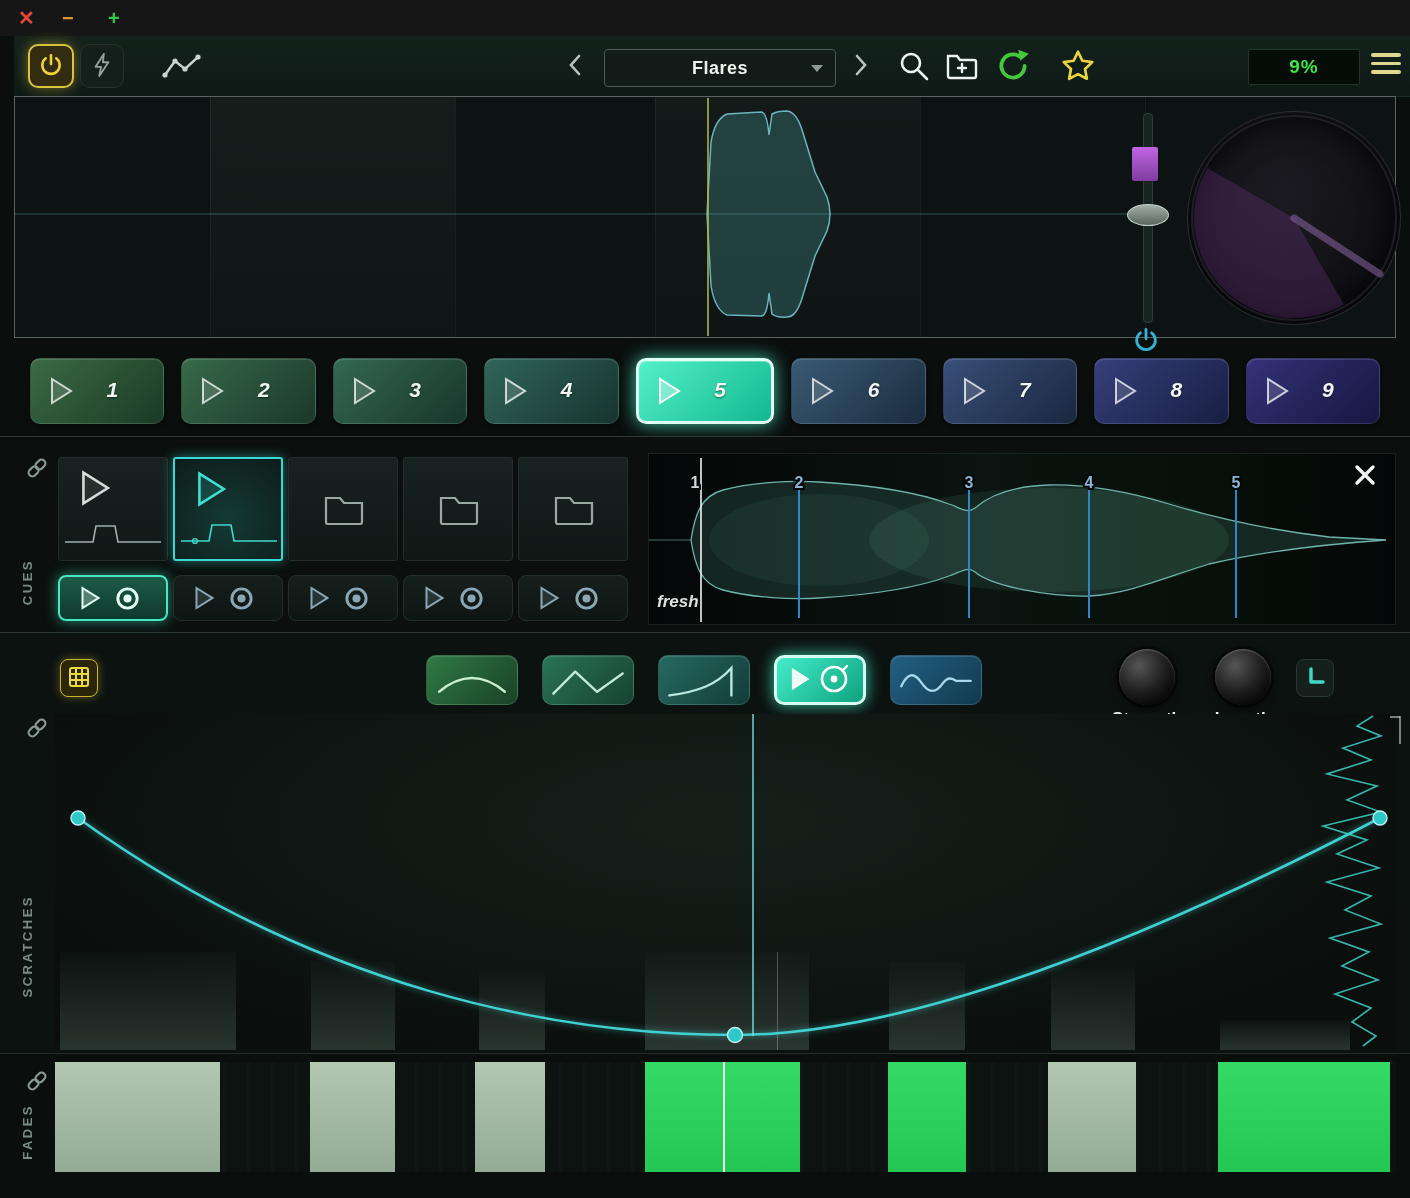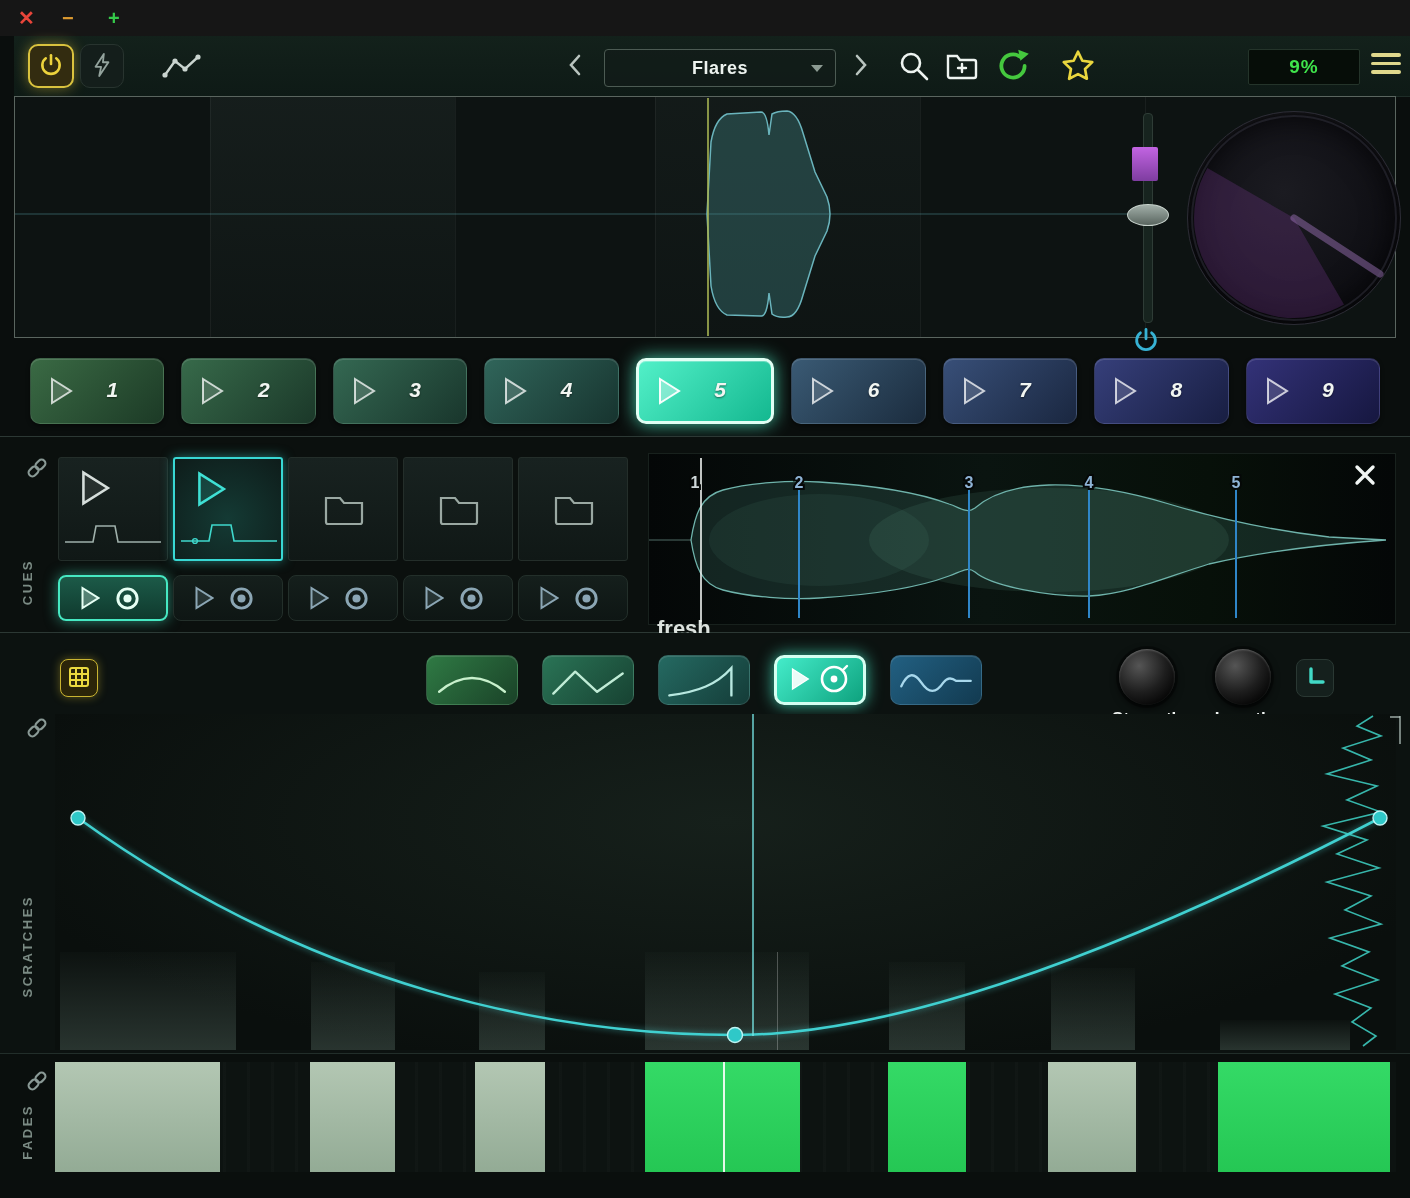--- a/index.html
+++ b/index.html
@@ -91,22 +91,22 @@
              background:radial-gradient(circle at 50% 60%,#143a34,#0e1c1a);}
   .thumb svg{position:absolute;}
   .cue-btn{position:absolute;top:138px;width:110px;height:46px;border-radius:8px;display:flex;
            align-items:center;gap:14px;padding-left:20px;box-sizing:border-box;
            background:linear-gradient(180deg,#151f1c,#0e1614);border:1px solid #232f2a;color:#8ba6b4;}
   .cue-btn.active{background:linear-gradient(180deg,#1c5a48,#0f3a2e);border:2px solid #46e8c2;
                   box-shadow:0 0 14px rgba(70,230,195,.55);color:#e6fff4;}
   .cue-display{position:absolute;left:648px;top:16px;width:748px;height:172px;
                background:linear-gradient(90deg,#040707,#0a1410 45%,#071009 75%,#040707);
                border:1px solid #18211d;box-sizing:border-box;}
-  .fresh{position:absolute;left:8px;top:138px;color:#eef4f0;font-size:22px;
-         font-weight:600;opacity:.92;margin-top:24px;}
+  .fresh{position:absolute;left:8px;top:138px;color:#eef4f0;font-style:italic;font-size:17px;
+         font-weight:600;opacity:.92;}
   .cue-close{position:absolute;left:702px;top:8px;width:28px;height:28px;}
 
   
   .scratches{position:absolute;left:0;top:633px;width:1410px;height:420px;background:#0c1210;}
   .grid-btn{position:absolute;left:60px;top:26px;width:38px;height:38px;border-radius:8px;background:#2b2509;
             border:1.5px solid #c9b431;box-shadow:0 0 10px rgba(220,195,50,.4);
             display:flex;align-items:center;justify-content:center;}
   .shape-btn{position:absolute;top:22px;width:92px;height:50px;border-radius:10px;
              border:1px solid rgba(255,255,255,.1);display:flex;align-items:center;justify-content:center;gap:8px;
              box-shadow:inset 0 1px 0 rgba(255,255,255,.12);}

